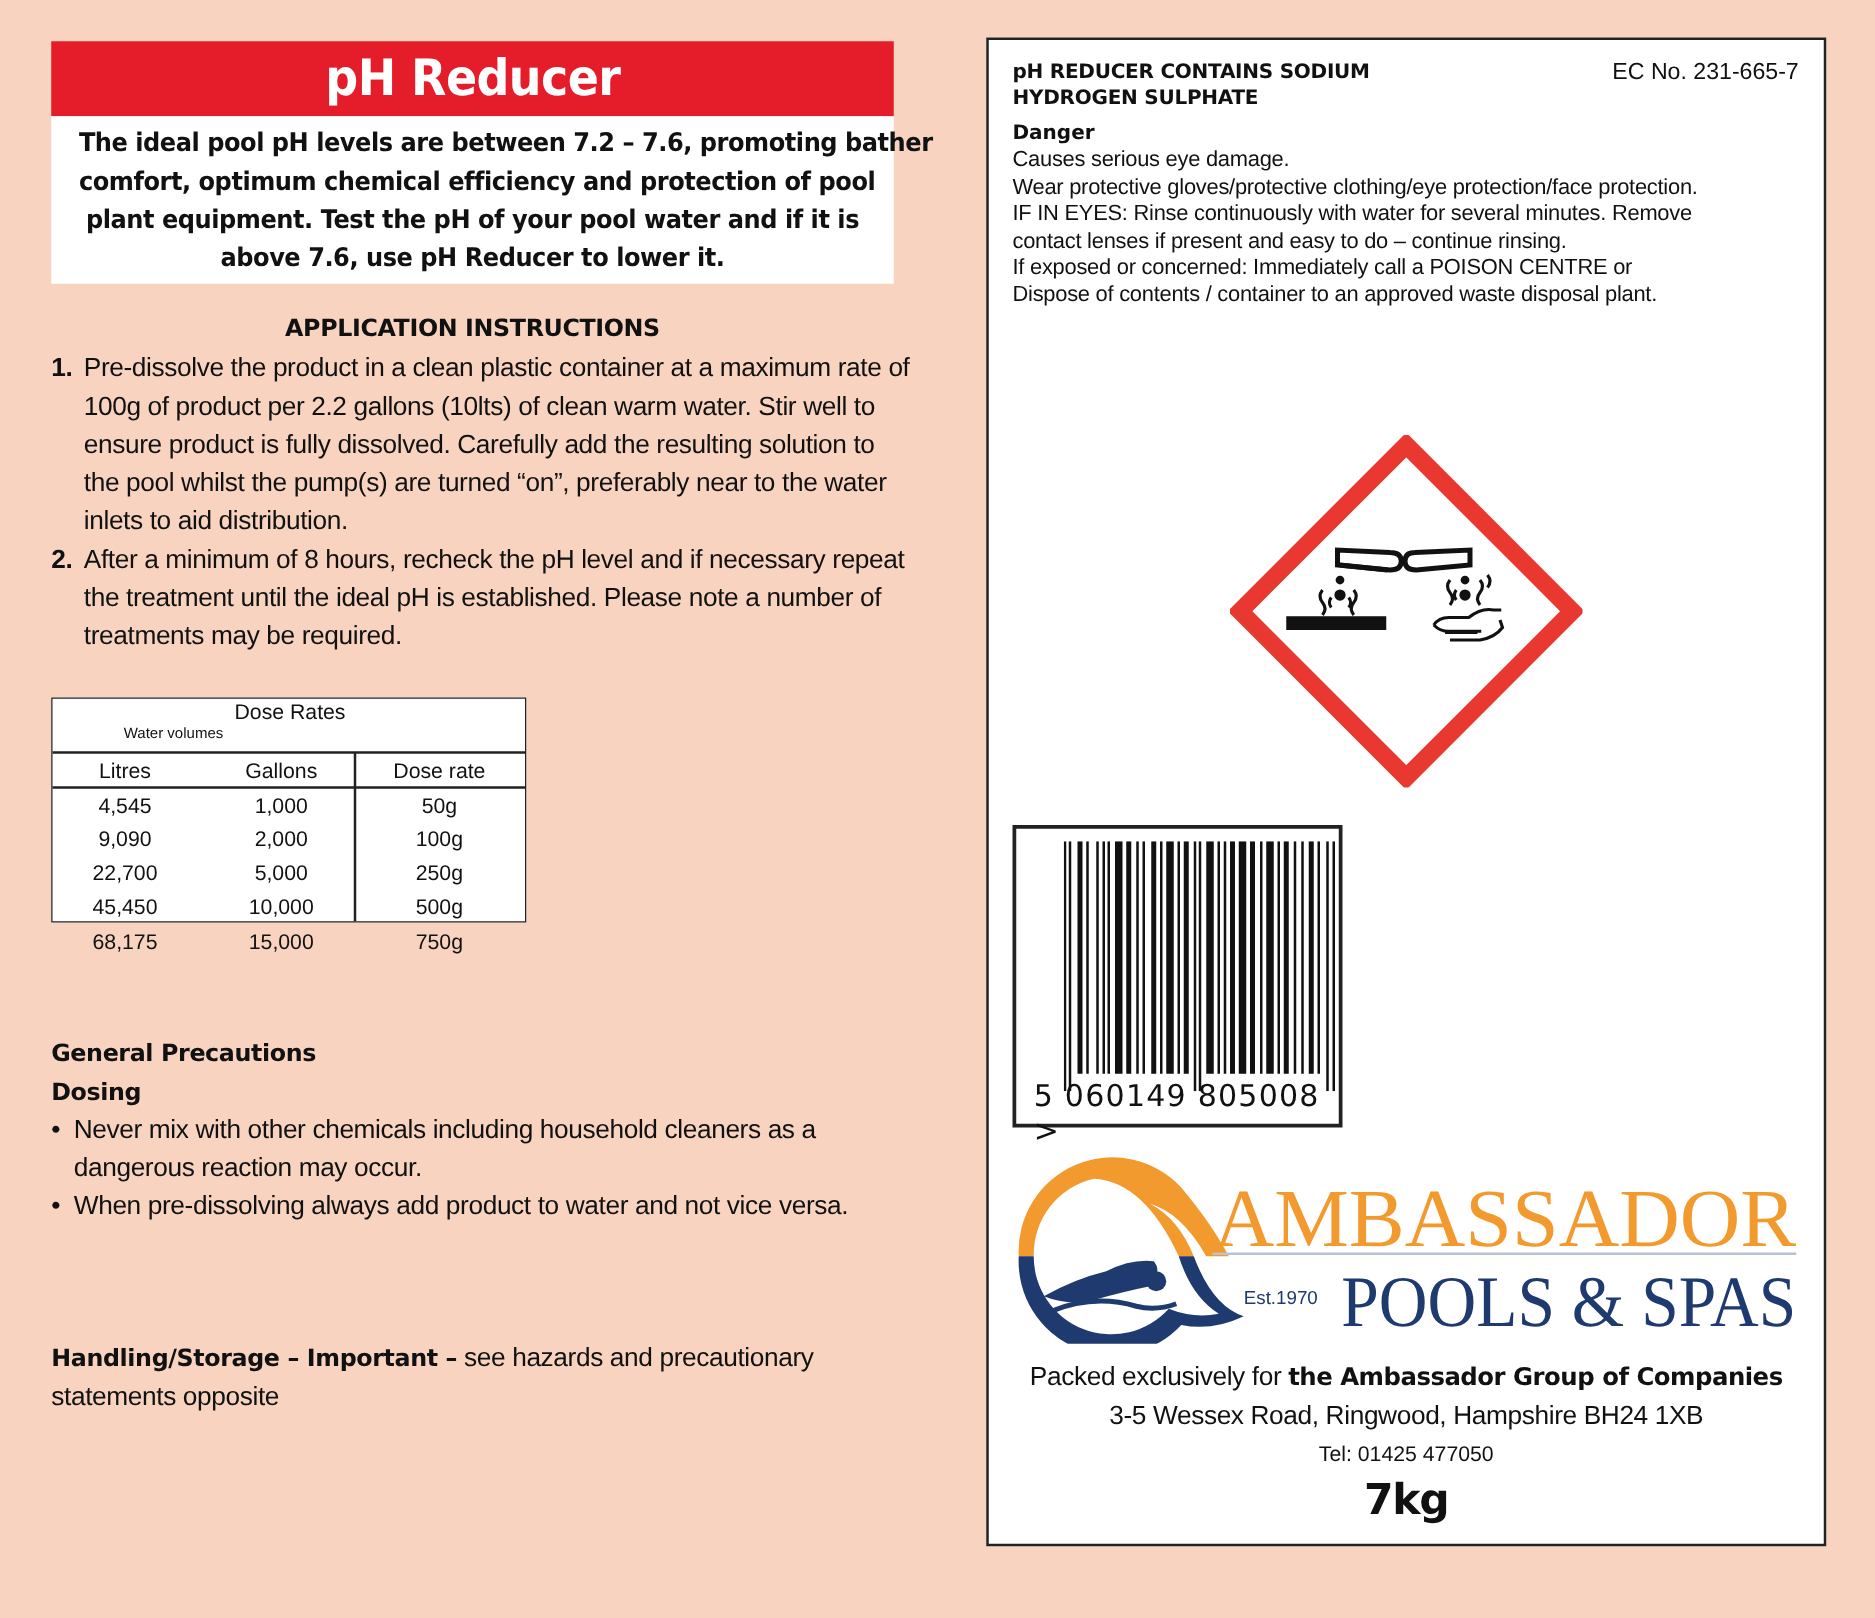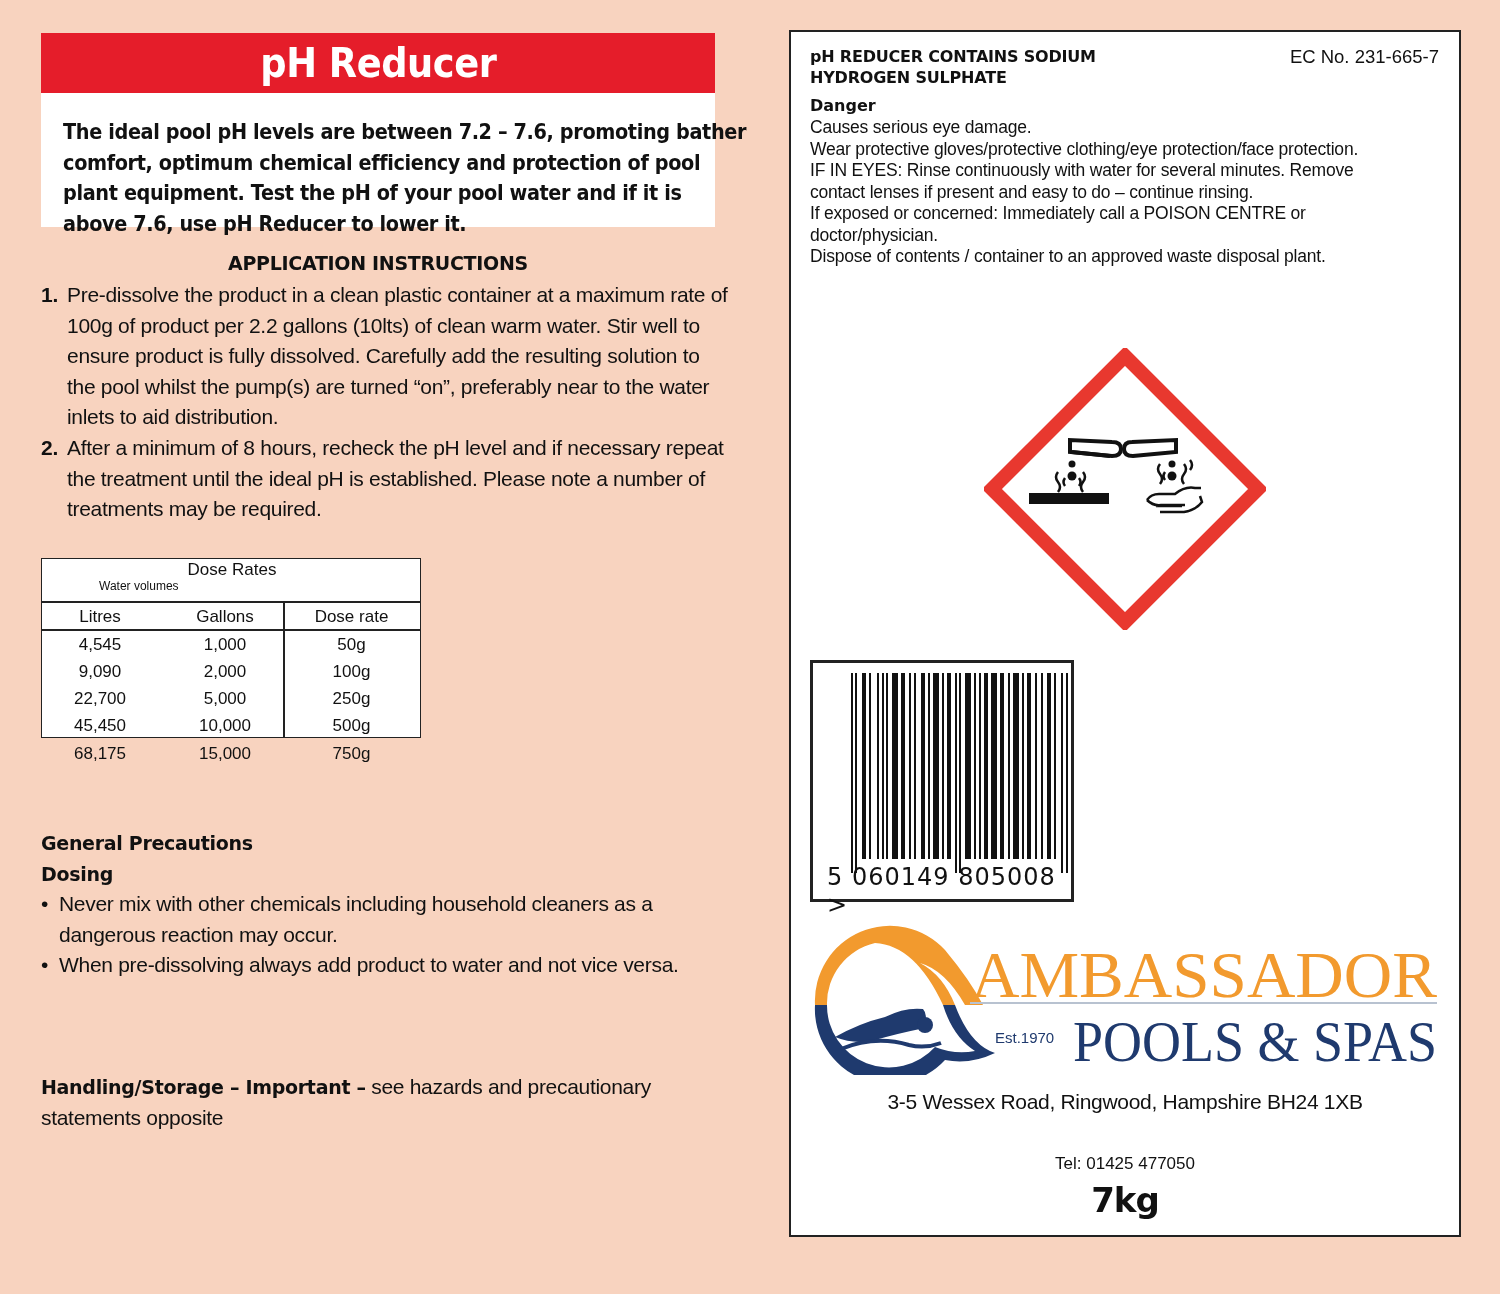--- a/index.html
+++ b/index.html
@@ -2,21 +2,21 @@
 <html><head>
 <meta charset="utf-8">
 <style>
   * { box-sizing: border-box; margin: 0; padding: 0; }
   html, body { width: 1500px; height: 1294px; background: #f8d3bf; overflow: hidden; }
   body { position: relative; font-family: "Liberation Sans", sans-serif; color: #111; }
 
   
   .title-bar { position: absolute; left: 41px; top: 33px; width: 674px; height: 60px; background: #e51d2a; display: flex; align-items: center; justify-content: center; }
   .title-bar h1 { color: #fff; font-family: "DejaVu Sans", sans-serif; font-weight: bold; font-size: 40px; letter-spacing: -0.5px; transform: scaleX(0.92); }
-  .intro-box { position: absolute; left: 41px; top: 93px; width: 674px; height: 134px; background: #fff; padding: 24px 2px 0 2px; text-align: left; }
+  .intro-box { position: absolute; left: 41px; top: 93px; width: 674px; height: 134px; background: #fff; padding: 6px 2px 0 2px; text-align: center; }
   .intro-box p { font-family: "DejaVu Sans", sans-serif; font-weight: bold; font-size: 20.5px; line-height: 30.5px; letter-spacing: -0.4px; transform: scaleX(0.94); transform-origin: center top; white-space: nowrap; }
 
   .app-heading { position: absolute; left: 41px; width: 674px; top: 252px; text-align: center; font-family: "DejaVu Sans", sans-serif; font-weight: bold; font-size: 19px; letter-spacing: -0.3px; }
   .steps { position: absolute; left: 41px; top: 280px; width: 690px; list-style: none; }
   .steps li { position: relative; padding-left: 26px; font-size: 21px; line-height: 30.6px; letter-spacing: -0.3px; }
   .steps li .num { position: absolute; left: 0; top: 0; font-weight: bold; }
 
   .dose-table { position: absolute; left: 41px; top: 558px; width: 380px; height: 180px; border: 1.5px solid #222; background: #fff; }
   .dose-table .cap1 { position: absolute; left: 0; width: 380px; top: 1px; text-align: center; font-size: 17px; }
   .dose-table .cap2 { position: absolute; left: 57px; top: 20px; font-size: 12px; }
@@ -135,21 +135,20 @@
     <div>HYDROGEN SULPHATE</div>
   </div>
   <div class="ec-no">EC No. 231-665-7</div>
   <div class="danger">Danger</div>
   <div class="hazard-lines">
     <div>Causes serious eye damage.</div>
     <div>Wear protective gloves/protective clothing/eye protection/face protection.</div>
     <div>IF IN EYES: Rinse continuously with water for several minutes. Remove</div>
     <div>contact lenses if present and easy to do – continue rinsing.</div>
     <div>If exposed or concerned: Immediately call a POISON CENTRE or</div>
-    <div>doctor/physician.</div>
     <div>Dispose of contents / container to an approved waste disposal plant.</div>
   </div>
 
   <svg class="ghs" viewBox="0 0 282 282">
     <polygon points="141,8 274,141 141,274 8,141" fill="#fff" stroke="#e8382f" stroke-width="14" stroke-linejoin="miter"></polygon>
 
     <path d="M86,92 L86,104 L128,108 Q137,108 137,101 Q137,94 128,94 Z" fill="none" stroke="#111" stroke-width="4"></path>
     <path d="M88,104 L126,108" stroke="#111" stroke-width="4"></path>
     <circle cx="88" cy="116" r="3.5" fill="#111"></circle>
     <circle cx="88" cy="128" r="4.5" fill="#111"></circle>
@@ -211,17 +210,18 @@
     <path d="M30,112 Q55,98 80,92 Q100,82 118,84 Q125,92 115,104 Q95,108 70,115 Q50,120 30,112 Z" fill="#1f3a6e"></path>
     <circle cx="120" cy="100" r="8" fill="#1f3a6e"></circle>
     <path d="M36,124 Q70,110 104,120 Q120,124 136,118" fill="none" stroke="#1f3a6e" stroke-width="4"></path>
     <line x1="165" y1="78" x2="632" y2="78" stroke="#b8c2d0" stroke-width="2"></line>
     <text x="166" y="72" font-family="Liberation Serif, serif" font-size="66" fill="#f29a2e" textLength="466" lengthAdjust="spacingAndGlyphs">AMBASSADOR</text>
     <text x="190" y="118" font-family="Liberation Sans, sans-serif" font-size="15" fill="#1f3a6e">Est.1970</text>
     <text x="268" y="136" font-family="Liberation Serif, serif" font-size="58" fill="#1f3a6e" textLength="364" lengthAdjust="spacingAndGlyphs">POOLS &amp; SPAS</text>
   </svg>
 
   <div class="packed">
+    <div><span>Packed exclusively for </span><b>the Ambassador Group of Companies</b></div>
     <div>3-5 Wessex Road, Ringwood, Hampshire BH24 1XB</div>
   </div>
   <div class="tel">Tel: 01425 477050</div>
   <div class="weight">7kg</div>
 </div>
 
 </body></html>

